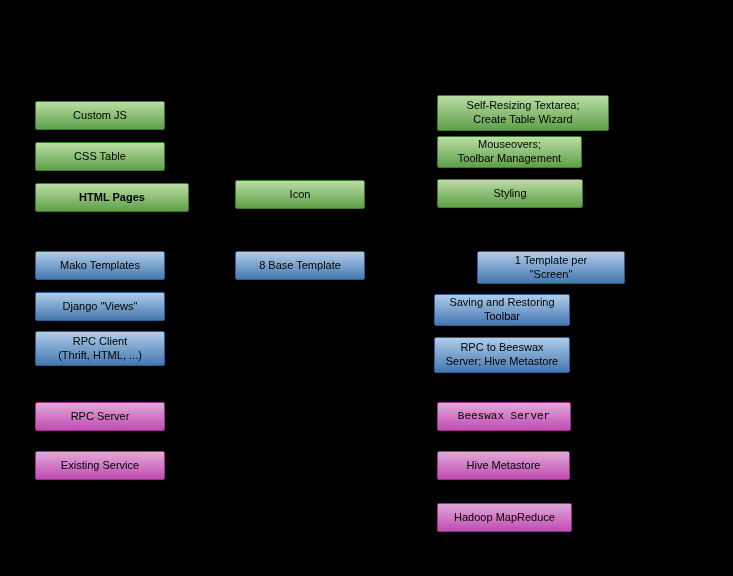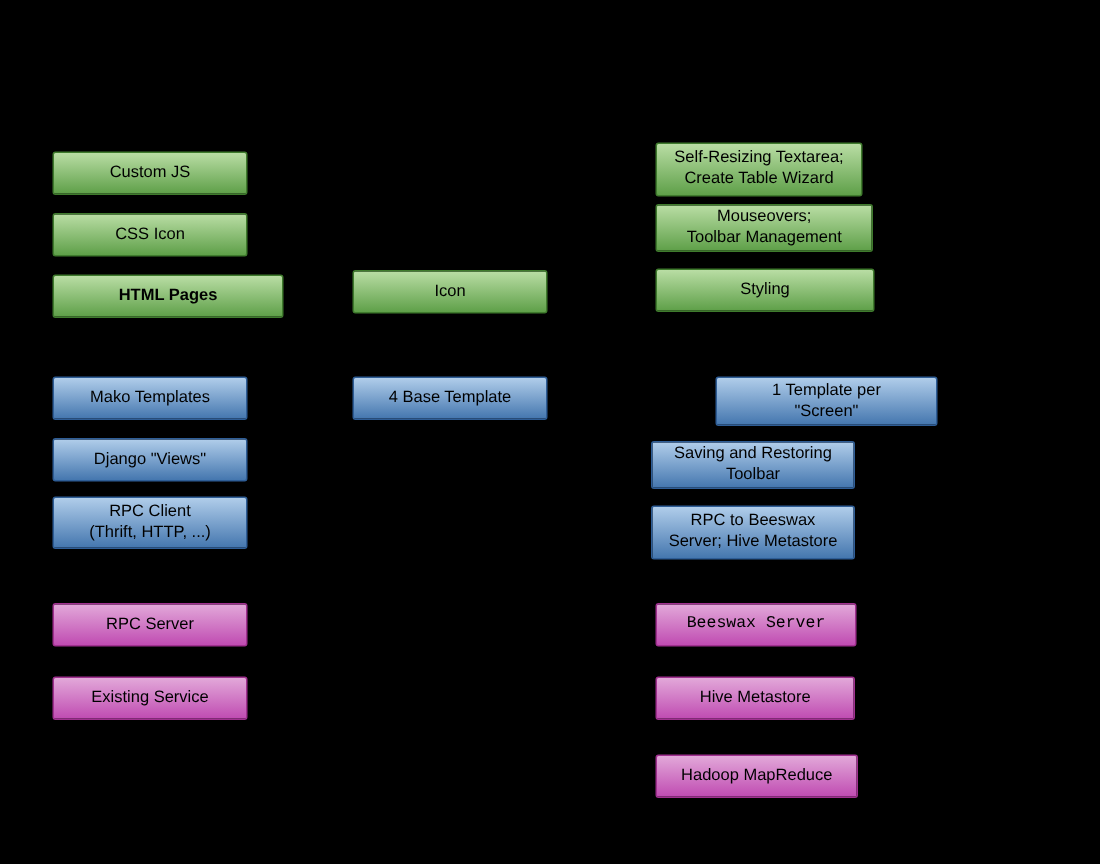--- a/index.html
+++ b/index.html
@@ -41,33 +41,33 @@
     background: linear-gradient(180deg, var(--magenta-top, #e2a8d9), var(--magenta-bottom, #c04cb2));
     border: 1px solid var(--magenta-border, #a0308f);
   }
 </style>
 </head>
 <body>
 
 <div class="canvas">
 
   <div class="box green" style="left:35px; top:101px; width:130px; height:29px;">Custom JS</div>
-  <div class="box green" style="left:35px; top:142px; width:130px; height:29px;">CSS Icon</div>
+  <div class="box green" style="left:35px; top:142px; width:130px; height:29px;">CSS Table</div>
   <div class="box green" style="left:35px; top:183px; width:154px; height:29px;font-weight:bold;">HTML Pages</div>
   <div class="box blue" style="left:35px; top:251px; width:130px; height:29px;">Mako Templates</div>
   <div class="box blue" style="left:35px; top:292px; width:130px; height:29px;">Django "Views"</div>
   <div class="box blue" style="left:35px; top:331px; width:130px; height:35px;">RPC Client
-(Thrift, HTTP, ...)</div>
+(Thrift, HTML, ...)</div>
   <div class="box magenta" style="left:35px; top:402px; width:130px; height:29px;">RPC Server</div>
   <div class="box magenta" style="left:35px; top:451px; width:130px; height:29px;">Existing Service</div>
 
   <div class="box green" style="left:235px; top:180px; width:130px; height:29px;">Icon</div>
-  <div class="box blue" style="left:235px; top:251px; width:130px; height:29px;">4 Base Template</div>
+  <div class="box blue" style="left:235px; top:251px; width:130px; height:29px;">8 Base Template</div>
 
-  <div class="box green" style="left:437px; top:95px; width:138px; height:36px;">Self-Resizing Textarea;
+  <div class="box green" style="left:437px; top:95px; width:172px; height:36px;">Self-Resizing Textarea;
 Create Table Wizard</div>
   <div class="box green" style="left:437px; top:136px; width:145px; height:32px;">Mouseovers;
 Toolbar Management</div>
   <div class="box green" style="left:437px; top:179px; width:146px; height:29px;">Styling</div>
   <div class="box blue" style="left:437px; top:251px; width:148px; height:33px;margin-left:40px;">1 Template per
 "Screen"</div>
   <div class="box blue" style="left:434px; top:294px; width:136px; height:32px;">Saving and Restoring
 Toolbar</div>
   <div class="box blue" style="left:434px; top:337px; width:136px; height:36px;">RPC to Beeswax
 Server; Hive Metastore</div>

